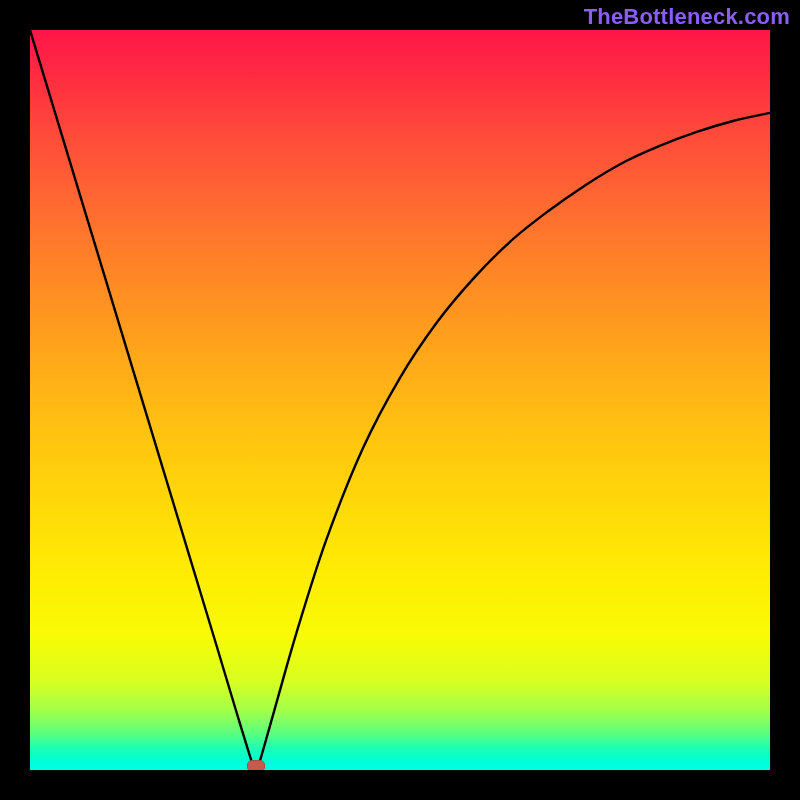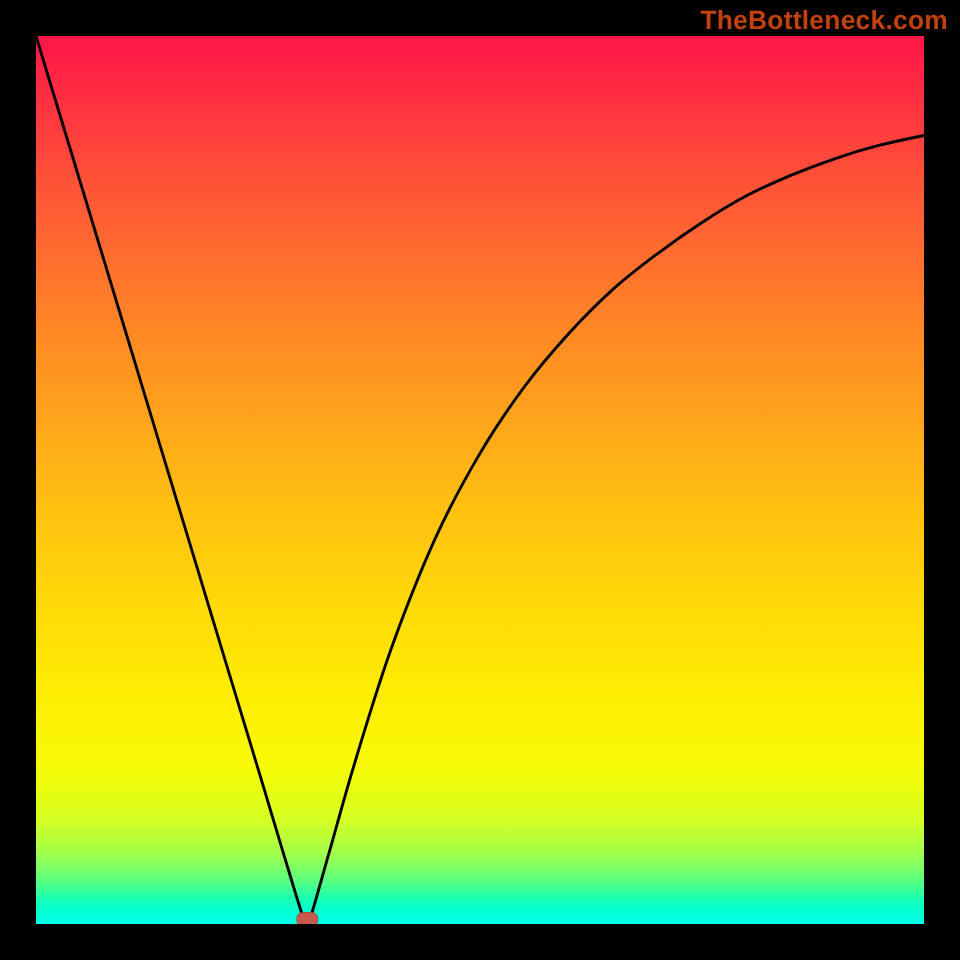--- a/index.html
+++ b/index.html
@@ -14,21 +14,21 @@
   .frame {
     position: relative;
     width: 800px;
     height: 800px;
     background: #000;
   }
   .watermark {
     position: absolute;
     top: 4px;
     right: 10px;
-    color: #c2410c;
+    color: #8b5cf6;
     font-size: 22px;
     font-weight: 600;
     letter-spacing: 0.2px;
     z-index: 10;
   }
   .plot-area {
     position: absolute;
     left: 30px;
     top: 30px;
     width: 740px;

